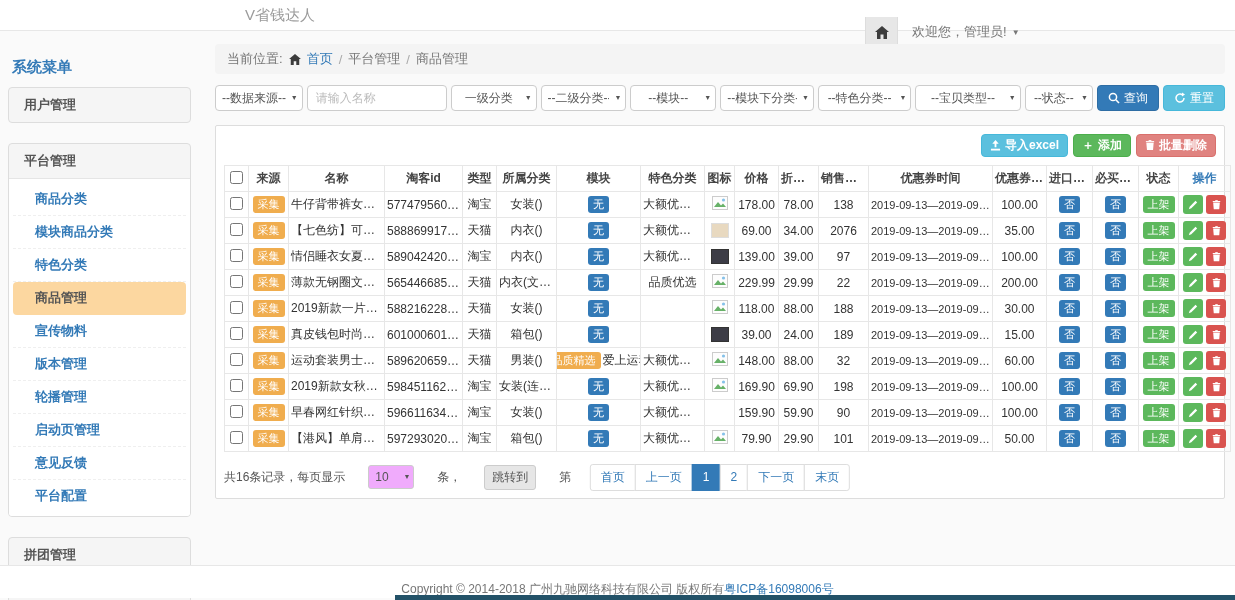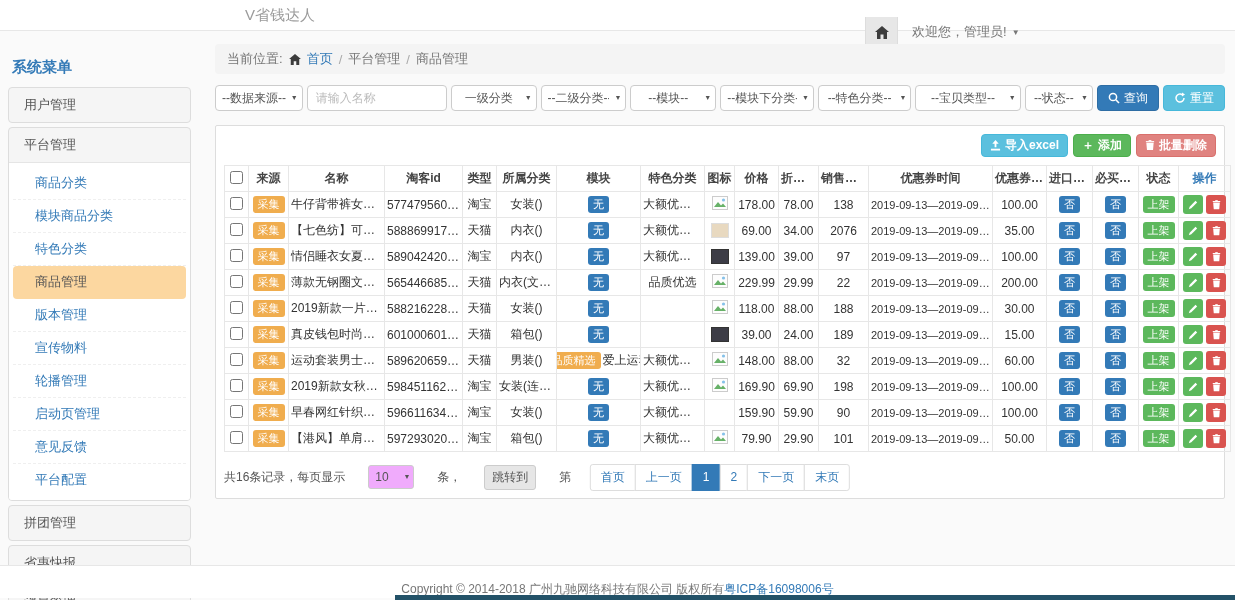--- a/index.html
+++ b/index.html
@@ -13,21 +13,21 @@
   .top-header { height:31px; background:#fff; border-bottom:1px solid #e7e7e7; position:relative; }
   .brand { position:absolute; left:245px; top:0; line-height:30px; color:#9b9b9b; font-size:15px; }
   .header-right { position:absolute; left:865px; top:17px; height:30px; display:flex; align-items:center; }
   .home-btn { width:33px; height:30px; background:#e7e7e7; border-left:1px solid #ddd; border-right:1px solid #ddd;
               display:flex; align-items:center; justify-content:center; cursor:pointer; }
   .welcome { color:#777; padding:0 14px; font-size:13px; display:flex; align-items:center; gap:5px; cursor:pointer; }
   .caret-sm { font-size:8px; color:#777; }
   
   .sidebar { position:absolute; left:8px; top:50px; width:183px; }
   .sidebar-title { color:#337ab7; font-weight:bold; font-size:15px; padding:8px 4px 10px 4px; }
-  .menu-group { background:#f5f5f5; border:1px solid #ddd; border-radius:4px; margin-bottom:4px; overflow:hidden; }
+  .menu-group { background:#f5f5f5; border:1px solid #ddd; border-radius:4px; margin-bottom:20px; overflow:hidden;font-weight:bold; }
   .menu-group-header { padding:8px 15px; color:#555; font-size:13px; cursor:pointer; }
   .submenu { background:#fff; border-top:1px solid #e5e5e5; padding:4px 4px; }
   .submenu-item { padding:7px 10px 7px 22px; color:#337ab7; font-size:13px; border-bottom:1px dashed #efefef; cursor:pointer; }
   .submenu-item:last-child { border-bottom:none; }
   .submenu-item.active { background:#fcd7a0; border-radius:4px; color:#555; border-bottom:1px dashed transparent; }
   
   .main { position:absolute; left:215px; top:44px; width:1010px; }
   .breadcrumb { background:#f4f4f4; border-radius:4px; padding:6px 12px; color:#777; font-size:13px;
                 display:flex; align-items:center; gap:6px; margin-bottom:11px; }
   .breadcrumb .bc-home { color:#337ab7; cursor:pointer; }
@@ -124,22 +124,22 @@
       <div class="menu-group">
         <div class="menu-group-header">用户管理</div>
       </div>
       <div class="menu-group">
         <div class="menu-group-header">平台管理</div>
         <div class="submenu">
           <div class="submenu-item">商品分类</div>
           <div class="submenu-item">模块商品分类</div>
           <div class="submenu-item">特色分类</div>
           <div class="submenu-item active">商品管理</div>
+          <div class="submenu-item">宣传物料</div>
           <div class="submenu-item">版本管理</div>
-          <div class="submenu-item">宣传物料</div>
           <div class="submenu-item">轮播管理</div>
           <div class="submenu-item">启动页管理</div>
           <div class="submenu-item">意见反馈</div>
           <div class="submenu-item">平台配置</div>
         </div>
       </div>
       <div class="menu-group">
         <div class="menu-group-header">拼团管理</div>
       </div>
       <div class="menu-group">

